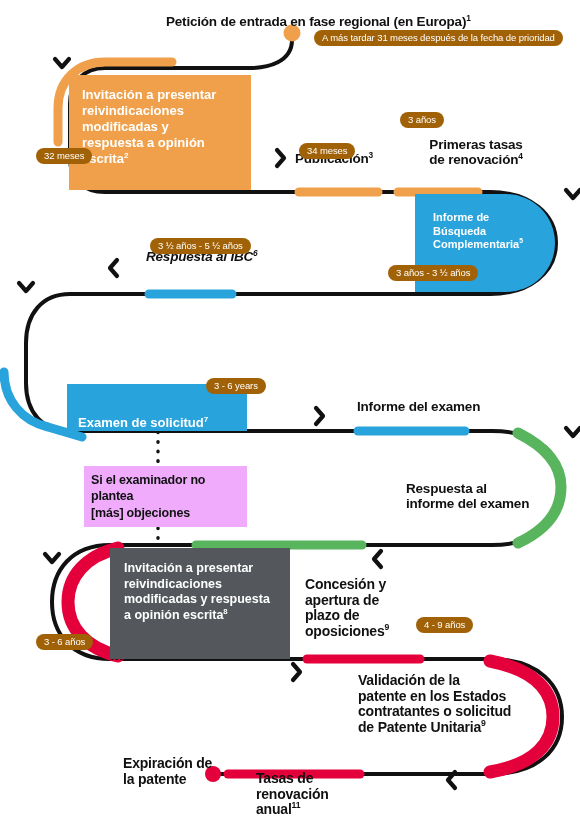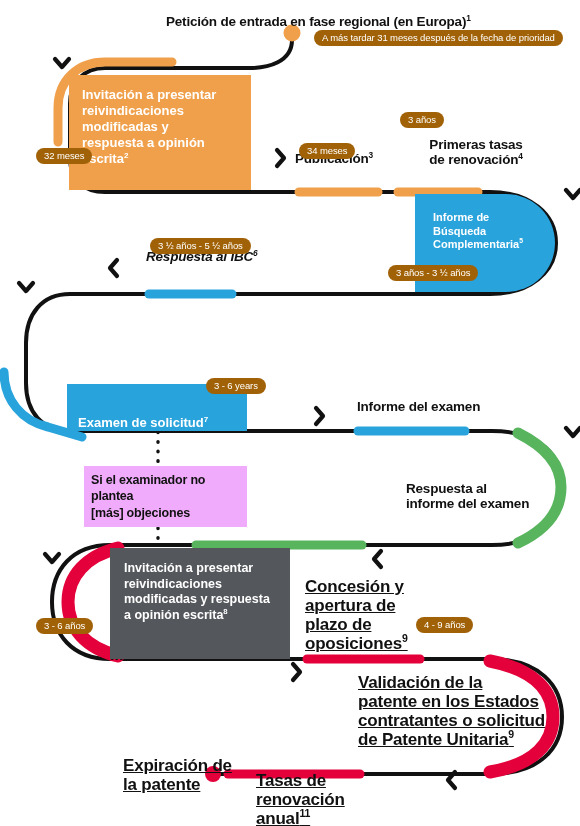--- a/index.html
+++ b/index.html
@@ -9,21 +9,21 @@
     font-family:"Liberation Sans", sans-serif;
     overflow:hidden;
     position:relative;
   }
   #stage{position:absolute;left:0;top:0;width:580px;height:826px;}
   svg.layer{position:absolute;left:0;top:0;width:580px;height:826px;overflow:visible;}
 
   
   .lbl{position:absolute;font-weight:bold;color:#111111;line-height:1.12;}
   .lbl.hdr{font-size:13.5px;letter-spacing:-0.2px;}
-  .lbl.mid{font-size:17px;letter-spacing:-0.2px;text-decoration:underline;}
+  .lbl.mid{font-size:14px;letter-spacing:-0.2px;}
 
   
   .pill{
     position:absolute;
     background:#a16207;color:#ffffff;
     border-radius:9px;
     font-size:9.5px;font-weight:normal;
     padding:2.5px 8px 3.5px 8px;
     white-space:nowrap;line-height:1;
     letter-spacing:-0.1px;
@@ -218,16 +218,16 @@
     <span>[más] objeciones</span>
   </div>
 
   <div class="pill" style="left:314px;top:30px;">A más tardar 31 meses después de la fecha de prioridad</div>
   <div class="pill" style="left:36px;top:148px;">32 meses</div>
   <div class="pill" style="left:299px;top:143px;">34 meses</div>
   <div class="pill" style="left:400px;top:112px;">3 años</div>
   <div class="pill" style="left:388px;top:265px;">3 años -  3 ½ años</div>
   <div class="pill" style="left:150px;top:238px;">3 ½  años -  5 ½ años</div>
   <div class="pill" style="left:206px;top:378px;">3 - 6 years</div>
-  <div class="pill" style="left:36px;top:618px;">3 - 6 años</div>
+  <div class="pill" style="left:36px;top:634px;">3 - 6 años</div>
   <div class="pill" style="left:416px;top:617px;">4 - 9 años</div>
 
 </div>
 
 </body></html>

